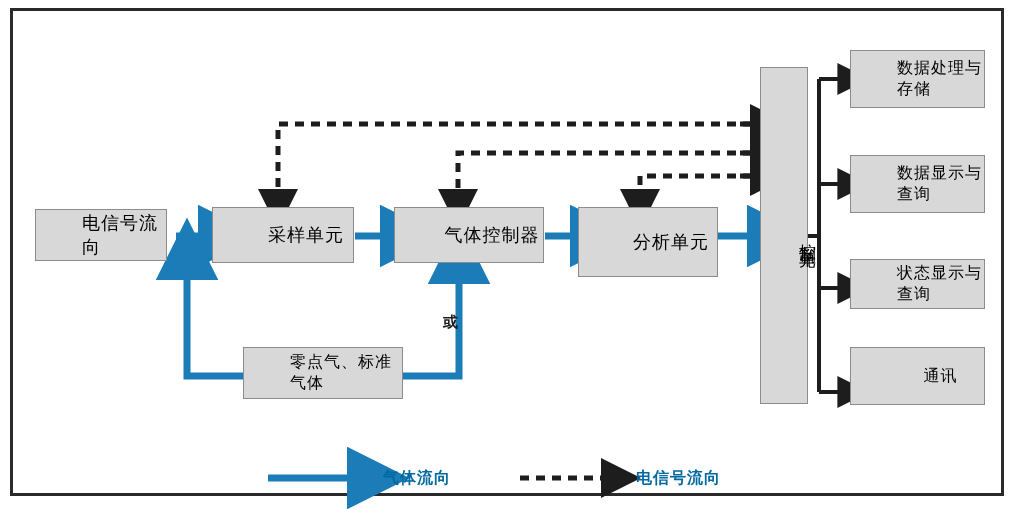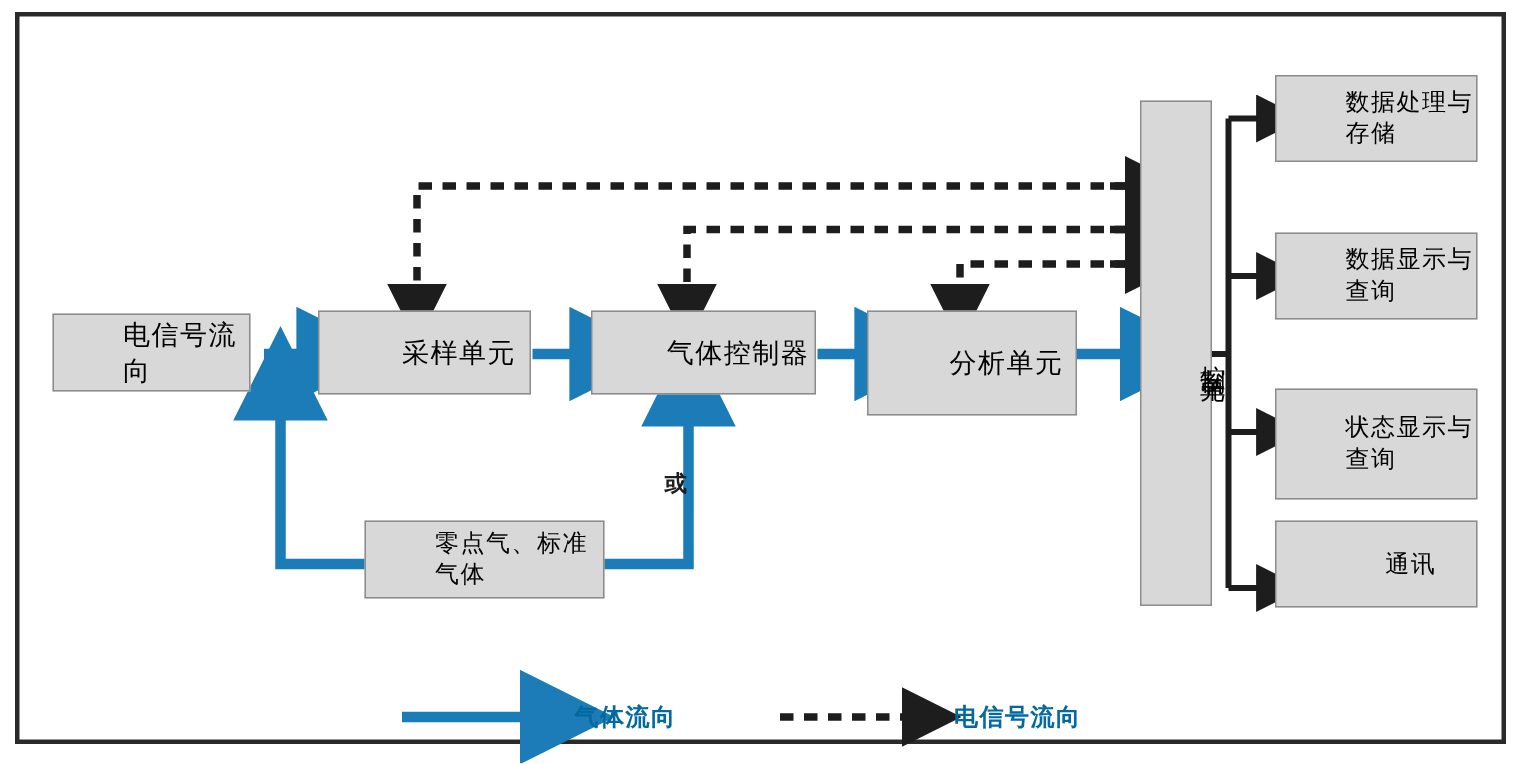--- a/index.html
+++ b/index.html
@@ -97,21 +97,21 @@
   </div>
 
   <div class="node" style="left:850px;top:50px;width:135px;height:58px;font-size:16px;">
     <span>数据处理与存储</span>
   </div>
 
   <div class="node" style="left:850px;top:155px;width:135px;height:58px;font-size:16px;">
     <span>数据显示与查询</span>
   </div>
 
-  <div class="node" style="left:850px;top:259px;width:135px;height:74px;font-size:16px;">
+  <div class="node" style="left:850px;top:259px;width:135px;height:50px;font-size:16px;">
     <span>状态显示与查询</span>
   </div>
 
   <div class="node" style="left:850px;top:347px;width:135px;height:58px;font-size:16px;">
     <span>通讯</span>
   </div>
 
   <div class="label" style="left:443px;top:313px;">或</div>
 
   <div class="legend-text" style="left:383px;top:468px;">气体流向</div>

